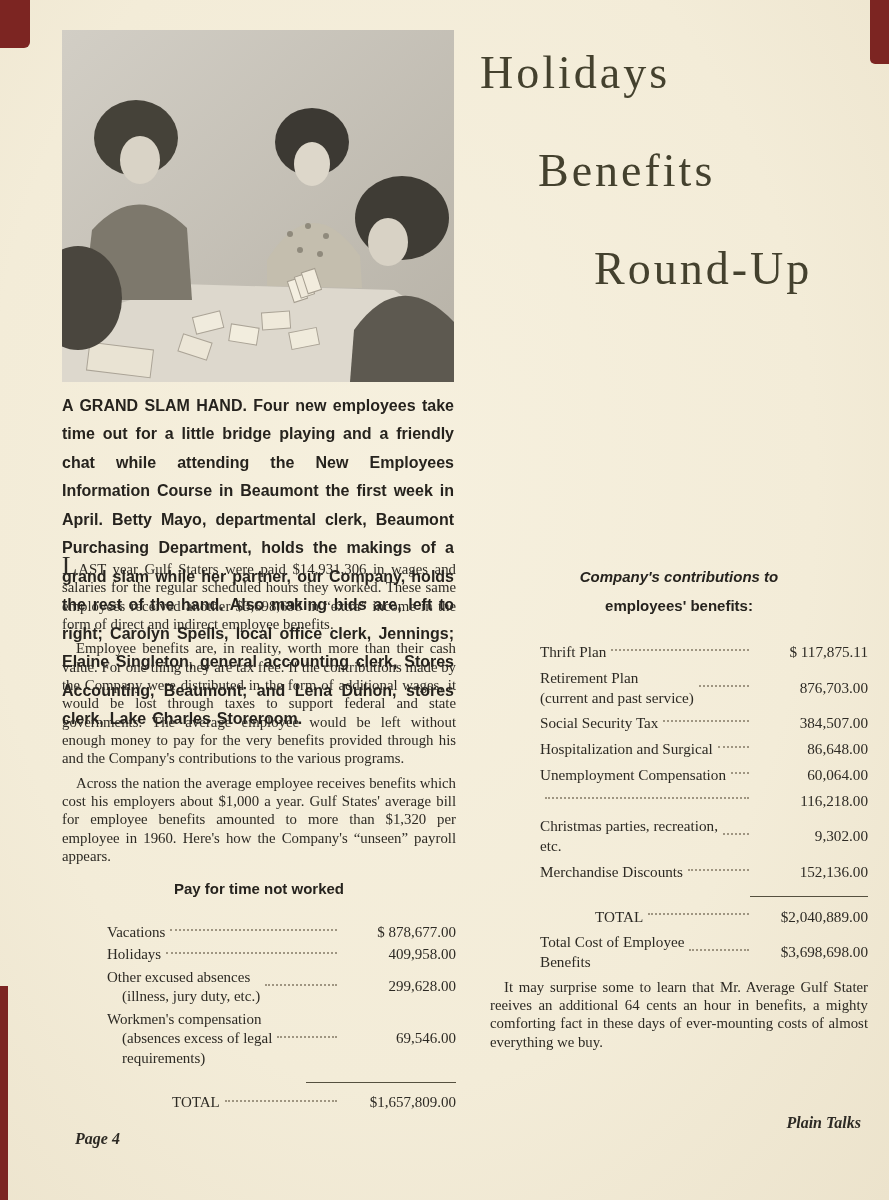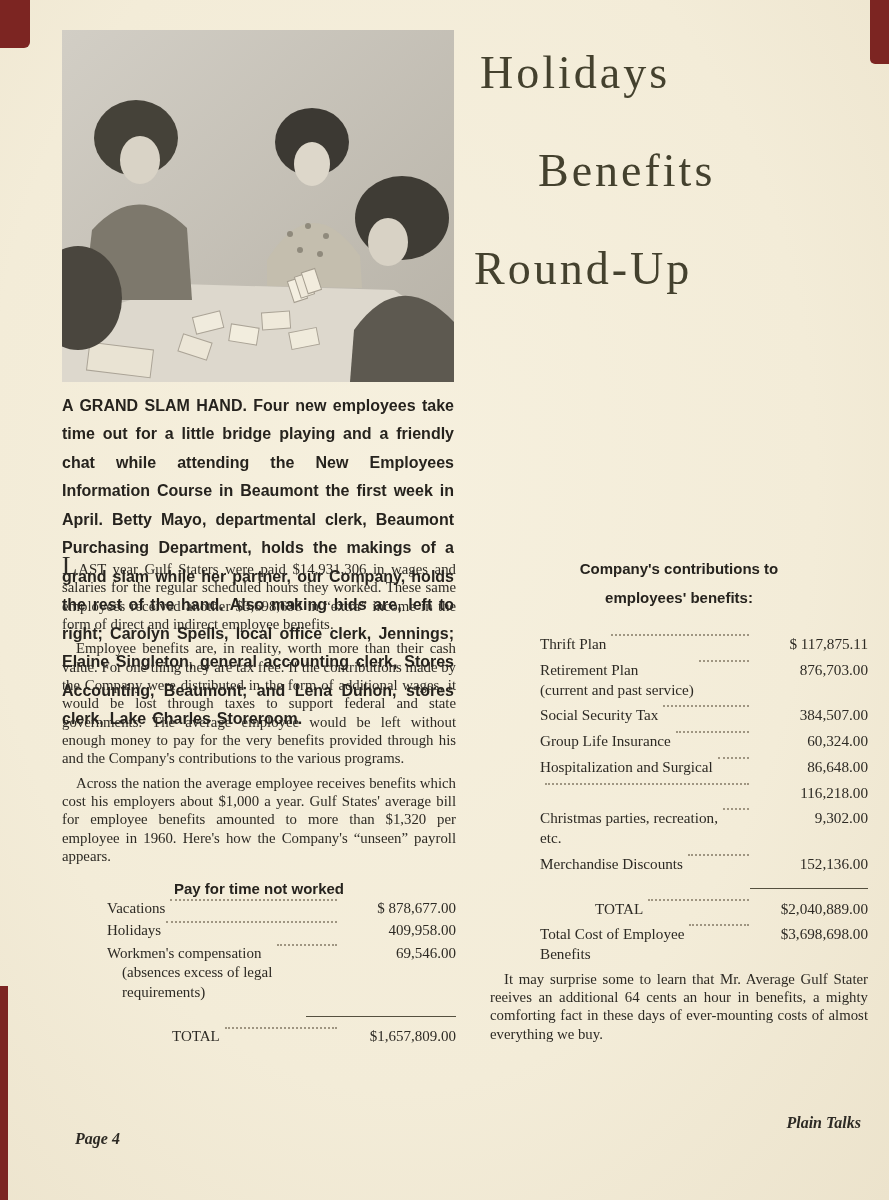--- a/index.html
+++ b/index.html
@@ -34,40 +34,40 @@
     font-size:16px;line-height:1.78;text-align:justify;color:#26231e;
     word-spacing:1.5px;
   }
 
   
   .title{position:absolute;left:474px;top:50px;width:400px;color:var(--title-text);
          font-family:"Liberation Serif", serif;}
   .title .tline{font-size:46px;line-height:1;letter-spacing:3px;margin:0 0 52px 0;white-space:nowrap;}
   .title .t1{margin-left:6px;}
   .title .t2{margin-left:64px;}
-  .title .t3{}
+  .title .t3{margin-left:120px;}
 
   
   .col-left{position:absolute;left:62px;top:556px;width:394px;}
   .col-right{position:absolute;left:490px;top:556px;width:378px;}
 
   p.body{margin:0 0 6px 0;font-size:14.8px;line-height:1.24;text-align:justify;}
   p.indent{text-indent:14px;}
   .initial{font-size:25px;line-height:.8;letter-spacing:1px;}
 
   .table-heading{
-    margin:14px 0 2px 0;text-align:center;
+    margin:14px 0 26px 0;text-align:center;
     font-family:"Liberation Sans", sans-serif;font-weight:700;font-size:15px;color:#26231e;
   }
-  .table-heading.ch{margin:4px 0 12px 0;}
+  .table-heading.ch{margin:12px 0 12px 0;font-style:italic;}
   .table-heading.ch2{margin:0 0 28px 0;}
 
   .table-left{padding-left:45px;font-size:15px;}
   .table-right{padding-left:50px;font-size:15.2px;}
-  .trow{display:flex;align-items:flex-start;margin-bottom:3px;}
+  .trow{display:flex;align-items:center;margin-bottom:3px;}
   .table-right .trow{margin-bottom:6px;}
   .tlabel{white-space:pre-wrap;line-height:1.3;}
   .leader{flex:1 1 auto;min-width:14px;height:0;border-bottom:2px dotted rgba(122,113,92,.7);margin:0 7px 4px 5px;}
   .tamount{white-space:nowrap;text-align:right;min-width:112px;line-height:1.3;}
   .rule{height:0;border-top:1.3px solid #55503f;margin:14px 0 10px auto;}
   .table-left .rule{width:150px;}
   .table-right .rule{width:118px;}
   .table-left .total-row .tlabel{margin-left:65px;}
   .table-right .total-row .tlabel{margin-left:55px;}
   .grand-row{}
@@ -152,20 +152,26 @@
         <span class="tlabel">Vacations</span>
         <span class="leader"></span>
         <span class="tamount">$  878,677.00</span>
       </div>
       <div class="trow">
         <span class="tlabel">Holidays</span>
         <span class="leader"></span>
         <span class="tamount">409,958.00</span>
       </div>
       <div class="trow">
+        <span class="tlabel">Other excused absences
+    (illness, jury duty, etc.)</span>
+        <span class="leader"></span>
+        <span class="tamount">299,628.00</span>
+      </div>
+      <div class="trow">
         <span class="tlabel">Workmen's compensation
     (absences excess of legal
     requirements)</span>
         <span class="leader"></span>
         <span class="tamount">69,546.00</span>
       </div>
       <div class="rule"></div>
       <div class="trow total-row">
         <span class="tlabel">TOTAL</span>
         <span class="leader"></span>
@@ -189,28 +195,28 @@
 (current and past service)</span>
         <span class="leader"></span>
         <span class="tamount">876,703.00</span>
       </div>
       <div class="trow">
         <span class="tlabel">Social Security Tax</span>
         <span class="leader"></span>
         <span class="tamount">384,507.00</span>
       </div>
       <div class="trow">
-        <span class="tlabel">Group Life Insurance</span>
-        <span class="leader"></span>
-        <span class="tamount">60,324.00</span>
-      </div>
-      <div class="trow">
         <span class="tlabel">Hospitalization and Surgical</span>
         <span class="leader"></span>
         <span class="tamount">86,648.00</span>
+      </div>
+      <div class="trow">
+        <span class="tlabel">Unemployment Compensation</span>
+        <span class="leader"></span>
+        <span class="tamount">60,064.00</span>
       </div>
       <div class="trow">
         <span class="leader"></span>
         <span class="tamount">116,218.00</span>
       </div>
       <div class="trow">
         <span class="tlabel">Christmas parties, recreation,
 etc.</span>
         <span class="leader"></span>
         <span class="tamount">9,302.00</span>

